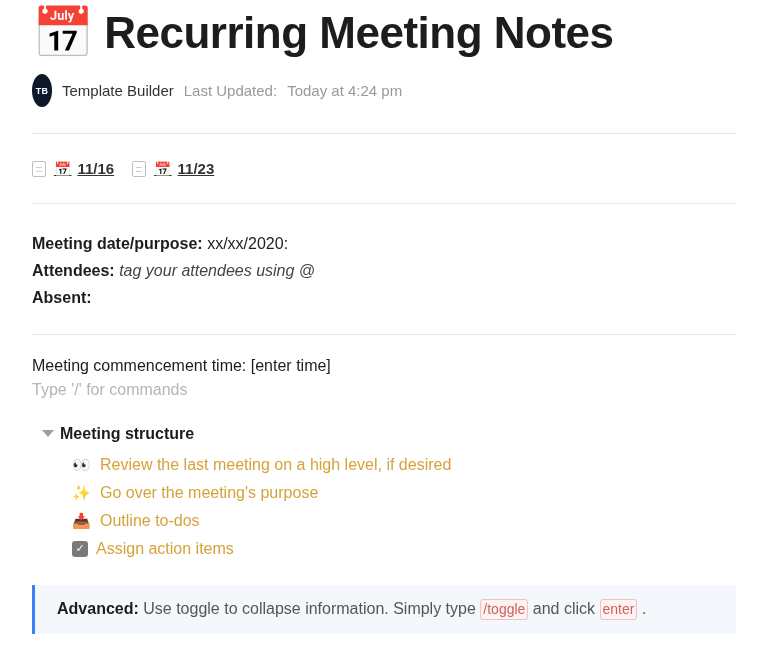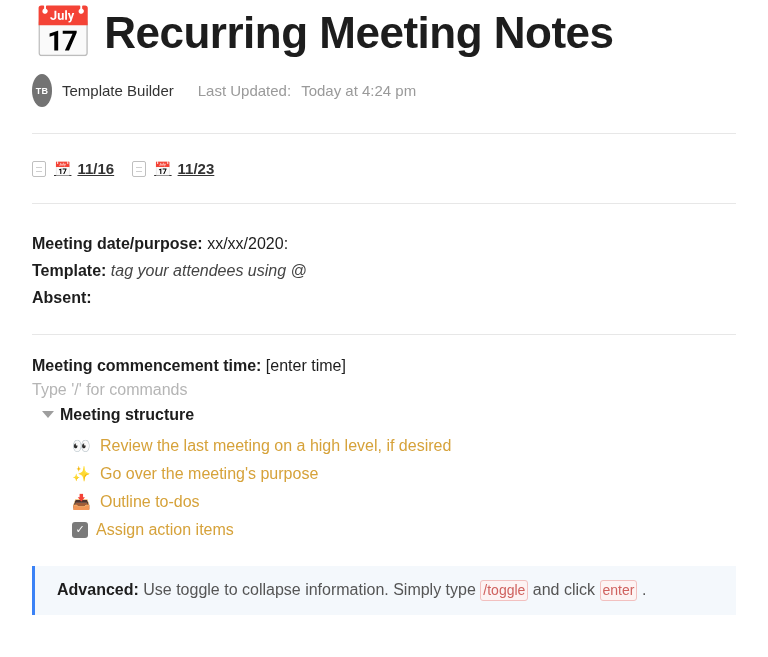--- a/index.html
+++ b/index.html
@@ -10,26 +10,26 @@
     width: 768px;
     padding: 8px 32px 24px 32px;
   }
 
   .title-row { display: flex; align-items: center; gap: 10px; margin-top: 0; }
   .title-icon { font-size: 50px; line-height: 1; }
   .title-text { font-size: 44px; font-weight: 800; letter-spacing: -0.5px; }
 
   .byline { display: flex; align-items: center; gap: 10px; margin-top: 16px; color: #1d1d1d; font-size: 15px; }
   .avatar {
-    width: 20px; height: 33px; border-radius: 50%; background: #737373; color: #fff;
+    width: 20px; height: 33px; border-radius: 50%; background: #0f172a; color: #fff;
     font-size: 9px; font-weight: 700; display: flex; align-items: center; justify-content: center;
     letter-spacing: 0.2px;
   }
   .byline .author { color: #333; font-weight: 500; }
-  .byline .meta-label { color: #9a9a9a; margin-left: 14px; }
+  .byline .meta-label { color: #9a9a9a; margin-left: 0; }
   .byline .meta-value { color: #9a9a9a; }
 
   .divider { border: none; border-top: 1px solid #e7e7e7; margin: 26px 0; }
   .divider.tight { margin: 22px 0 20px 0; }
 
   .chips { display: flex; align-items: center; gap: 18px; }
   .chip {
     display: inline-flex; align-items: center; gap: 6px;
     font-size: 15px; font-weight: 600; color: #333;
   }
@@ -44,24 +44,24 @@
   .doc-icon::after  { top: 9px; }
   .chip .cal { font-size: 14px; }
 
   .fields { font-size: 16px; line-height: 1.7; }
   .fields .row { }
   .fields .label { font-weight: 700; margin-top: 15px; }
   .fields .value { font-weight: 400; }
   .fields .value.italic { font-style: italic; color: #444; }
 
   .commencement { margin-top: 22px; font-size: 16px; }
-  .commencement .label { font-weight: 700; }
+  .commencement .label { font-weight: 400; }
   .placeholder { color: #b5b5b5; font-size: 16px; margin-top: 6px; }
 
-  .toggle-section { margin-top: 7px; }
+  .toggle-section { margin-top: 26px; }
   .toggle-head { display: flex; align-items: center; gap: 6px; font-weight: 700; font-size: 16px; padding-left: 10px; }
   .caret {
     width: 0; height: 0;
     border-left: 6px solid transparent; border-right: 6px solid transparent;
     border-top: 7px solid #9e9e9e;
   }
   .struct-list { list-style: none; padding: 0; margin: 8px 0 0 0; }
   .struct-list li {
     display: flex; align-items: center; gap: 8px;
     padding: 5px 0 5px 40px;
@@ -128,21 +128,21 @@
 </div>
 
 <hr class="divider">
 
 <div class="fields">
   <div class="row">
     <span class="label">Meeting date/purpose:</span>
     <span class="value">xx/xx/2020:</span>
   </div>
   <div class="row">
-    <span class="label">Template:</span>
+    <span class="label">Attendees:</span>
     <span class="value italic">tag your attendees using @</span>
   </div>
   <div class="row">
     <span class="label">Absent:</span>
     <span class="value"></span>
   </div>
 </div>
 
 <hr class="divider tight">
 

